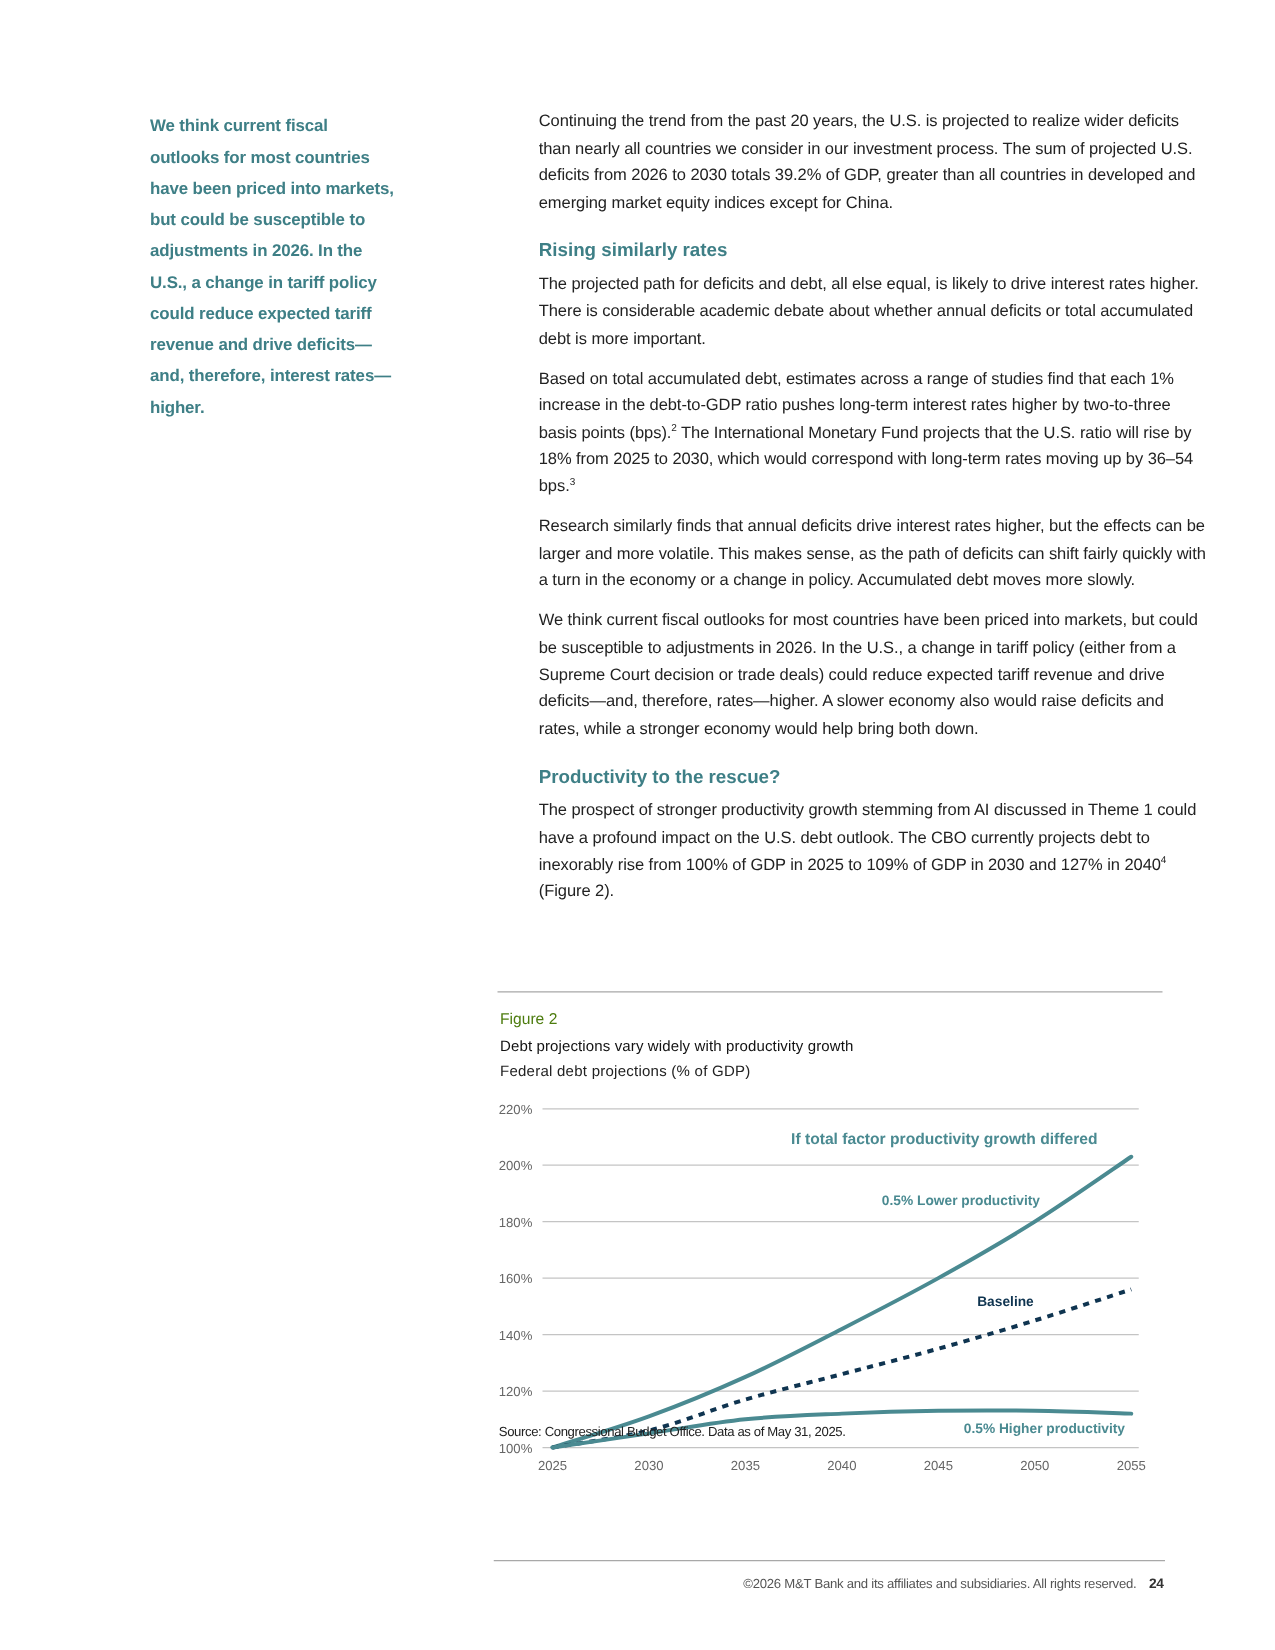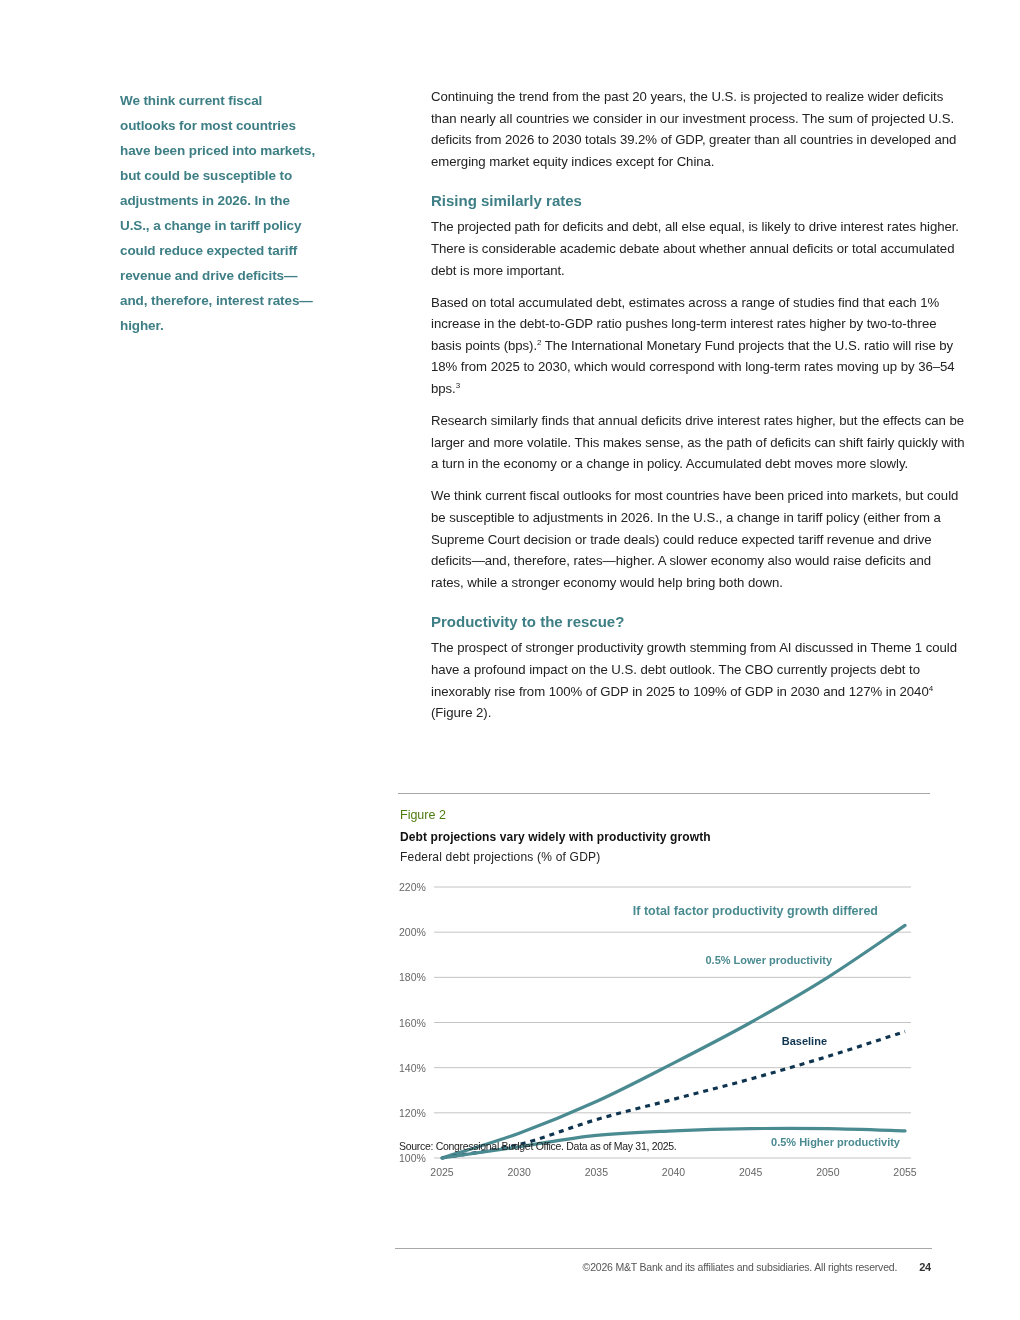--- a/index.html
+++ b/index.html
@@ -13,30 +13,30 @@
   }
 
   .main { position: absolute; left: 399px; top: 86px; width: 535px; margin-left: 32px; }
   .main p { font-size: 13.2px; line-height: 21.6px; color: #222; margin-bottom: 10.5px; letter-spacing: -0.05px; }
   .main h2 { font-size: 15px; font-weight: bold; color: #3e7f86; margin: 20px 0 7px 0; }
   .main sup { font-size: 8px; line-height: 0; vertical-align: super; }
 
   .figure { position: absolute; left: 399px; top: 793px; width: 532px; }
   .fig-rule { position: absolute; left: -1px; top: 0; width: 532px; border-top: 1px solid #a8a8a8; }
   .fig-label { position: absolute; left: 1px; top: 15px; font-size: 12.5px; color: #4d7c0f; }
-  .fig-title { position: absolute; left: 1px; top: 37px; font-size: 12px; font-weight: bold; color: #111; letter-spacing: 0.1px; }
+  .fig-title { position: absolute; left: 1px; top: 37px; font-size: 12px; font-weight: normal; color: #111; letter-spacing: 0.1px; }
   .fig-sub { position: absolute; left: 1px; top: 57px; font-size: 12px; color: #222; letter-spacing: 0.2px; }
 
   .chart { position: absolute; left: 0; top: 0; width: 1020px; height: 1320px; pointer-events: none; }
 
   .source { position: absolute; left: 399px; top: 1140px; font-size: 10.5px; color: #222; letter-spacing: -0.3px; }
 
   .footer-rule { position: absolute; left: 395px; top: 1248px; width: 537px; border-top: 1px solid #a8a8a8; }
   .footer { position: absolute; right: 89px; top: 1261px; font-size: 10.5px; color: #555; letter-spacing: -0.2px; }
-  .footer .page { font-weight: bold; color: #333; margin-left: 22px; font-size: 11px; }
+  .footer .page { font-weight: bold; color: #333; margin-left: 10px; font-size: 11px; }
 </style>
 </head>
 <body>
 
 <div class="pullquote">We think current fiscal outlooks for most countries have been priced into markets, but could be susceptible to adjustments in 2026. In the U.S., a change in tariff policy could reduce expected tariff revenue and drive deficits—and, therefore, interest rates—higher.</div>
 
 <div class="main">
   <p>Continuing the trend from the past 20 years, the U.S. is projected to realize wider deficits than nearly all countries we consider in our investment process. The sum of projected U.S. deficits from 2026 to 2030 totals 39.2% of GDP, greater than all countries in developed and emerging market equity indices except for China.</p>
   <h2>Rising similarly rates</h2>
   <p>The projected path for deficits and debt, all else equal, is likely to drive interest rates higher. There is considerable academic debate about whether annual deficits or total accumulated debt is more important.</p>

